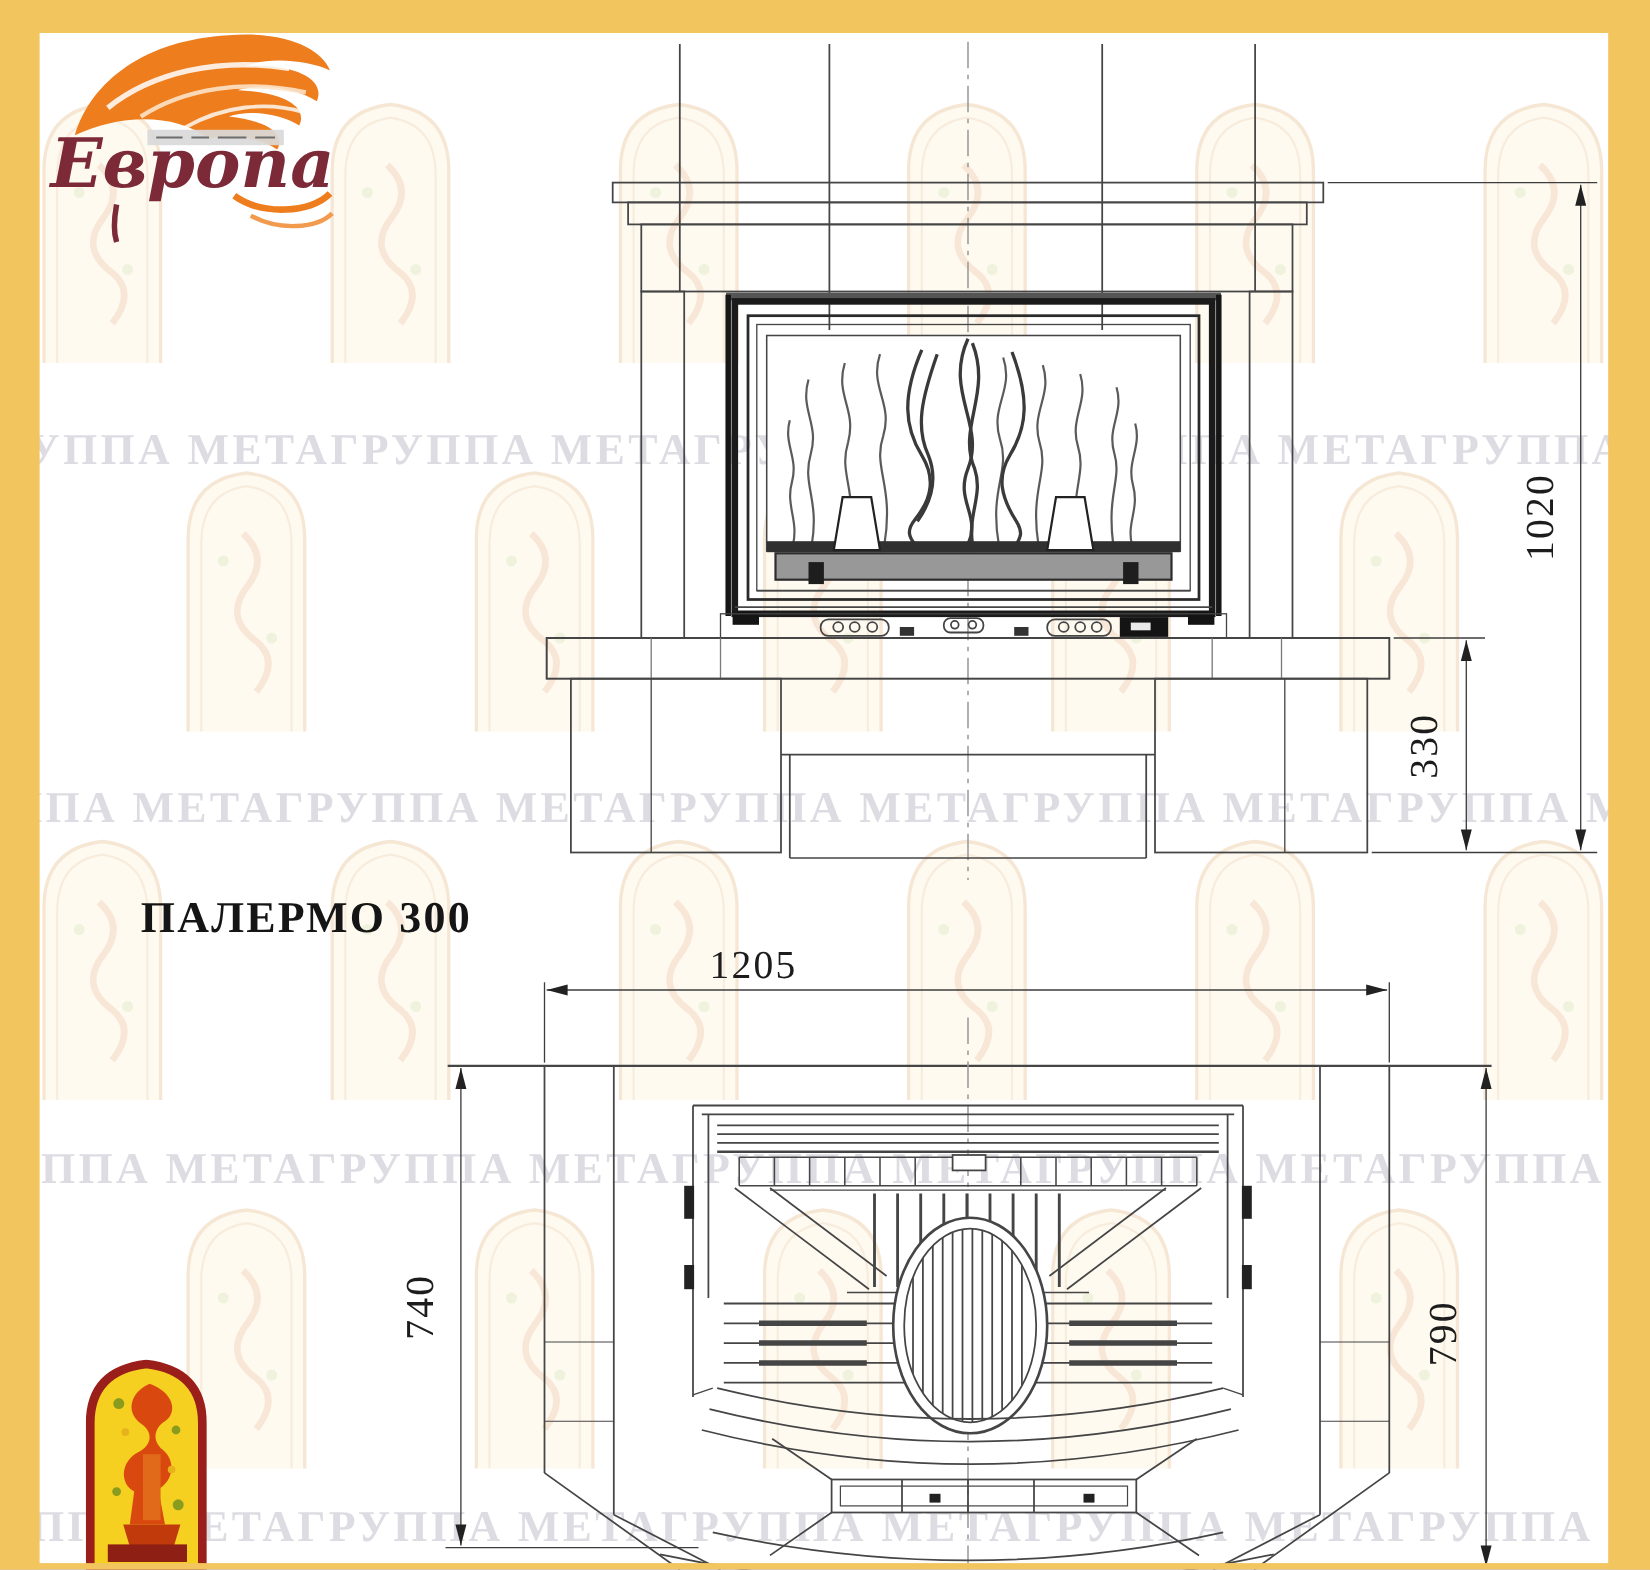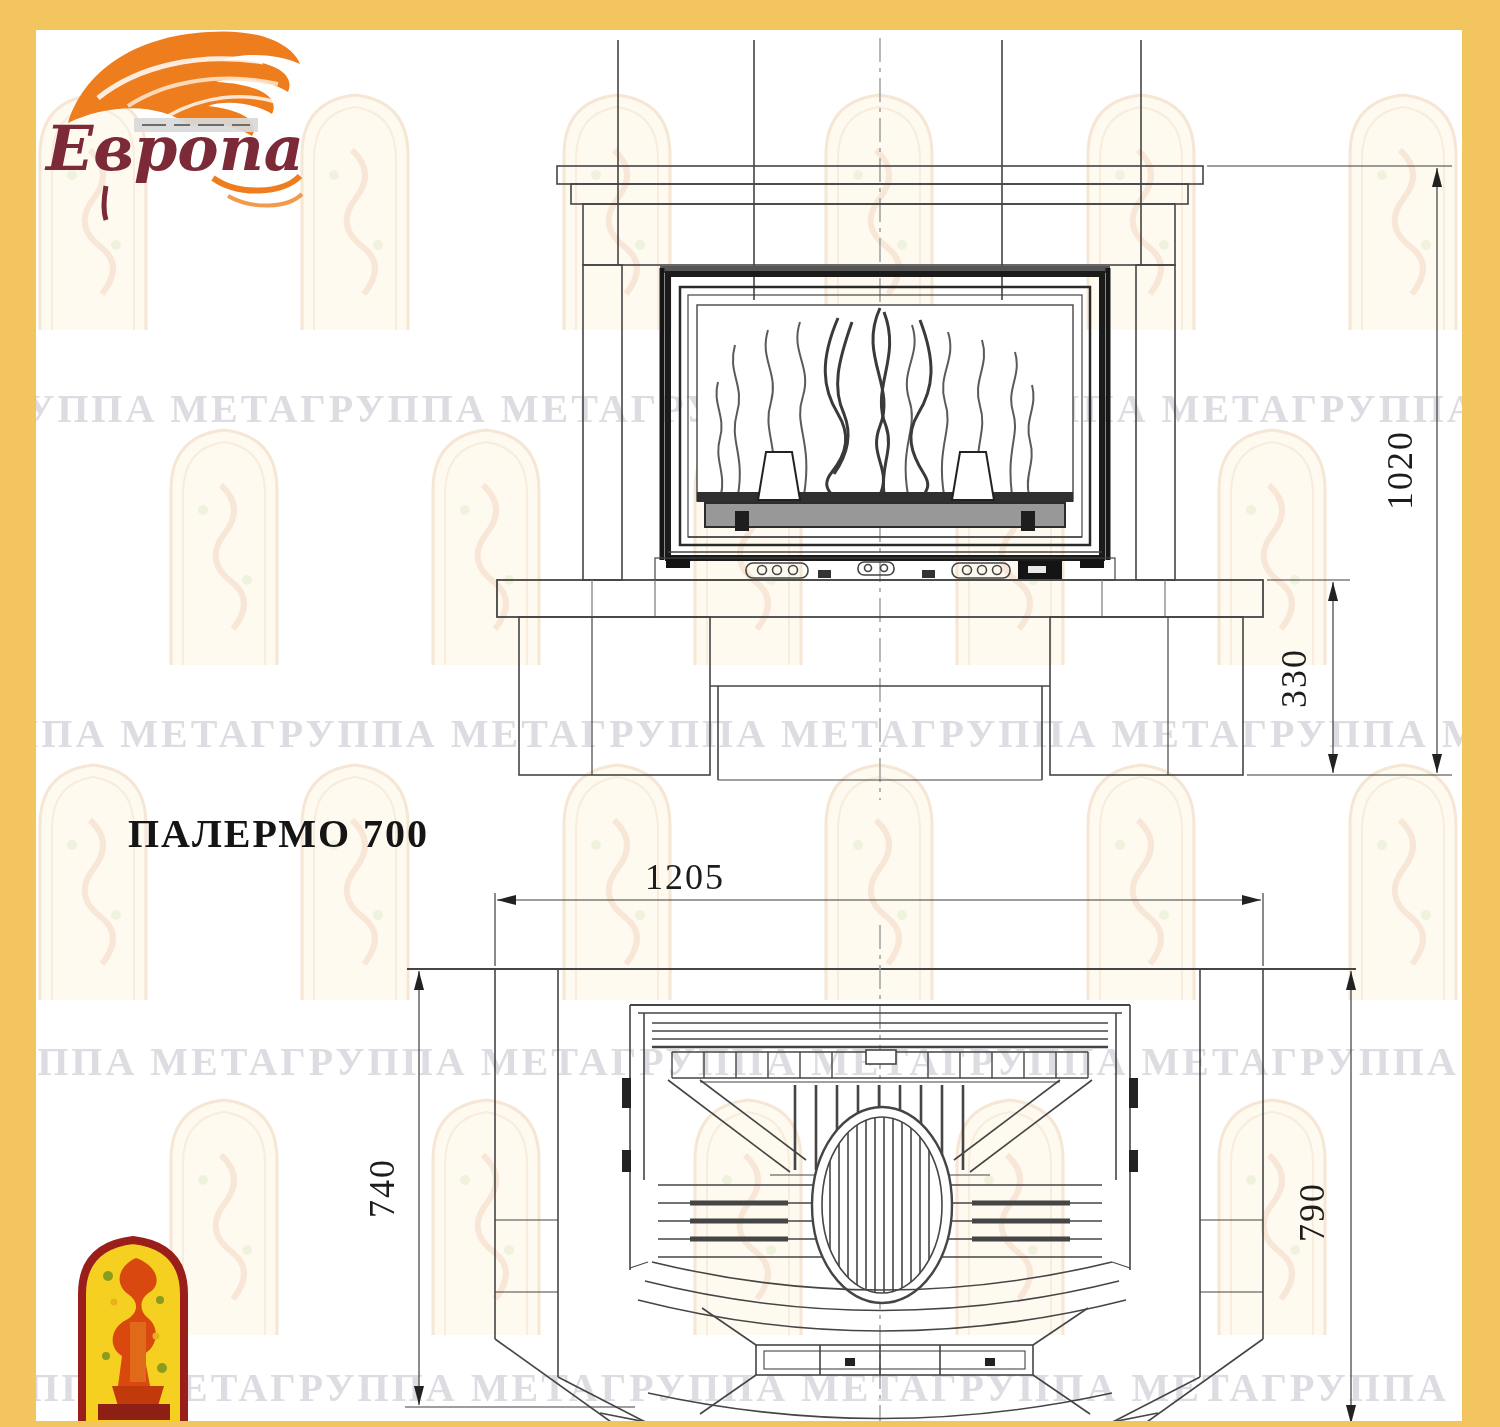--- a/index.html
+++ b/index.html
@@ -509,21 +509,21 @@
         <g stroke="#3c3c3c" stroke-width="1.2">
           <line x1="1351" y1="971" x2="1351" y2="1424"></line>
           <path d="M 1351,971 l -5,19 l 10,0 z" fill="#222" stroke="none"></path>
           <path d="M 1351,1424 l -5,-19 l 10,0 z" fill="#222" stroke="none"></path>
           <text transform="translate(1324,1212) rotate(-90)" text-anchor="middle" font-size="36" letter-spacing="2" fill="#1c1c1c" stroke="none">790</text>
         </g>
       </g>
     </g>
   </svg>
 
-  <div class="title">ПАЛЕРМО 700</div>
+  <div class="title">ПАЛЕРМО 300</div>
 
   <svg id="brand" width="280" height="210" viewBox="0 0 280 210">
     <g>
       <path d="M 30,105 C 45,55 95,18 170,14 C 225,10 255,28 262,46 C 240,36 205,34 185,42
                C 235,40 258,56 250,74 C 228,60 196,58 178,64 C 222,66 242,80 234,96
                C 214,84 186,82 170,88 C 206,92 222,104 214,118 C 196,106 170,104 152,108
                C 120,84 70,86 30,105 Z" fill="#ee7d1d"></path>
       <path d="M 60,80 C 100,48 160,34 225,44" stroke="#ffffff" stroke-width="5" fill="none" opacity=".85"></path>
       <path d="M 90,88 C 130,62 185,54 240,66" stroke="#fce3c8" stroke-width="4" fill="none" opacity=".9"></path>
       <path d="M 130,98 C 165,78 205,74 238,84" stroke="#ffffff" stroke-width="3.5" fill="none" opacity=".8"></path>

